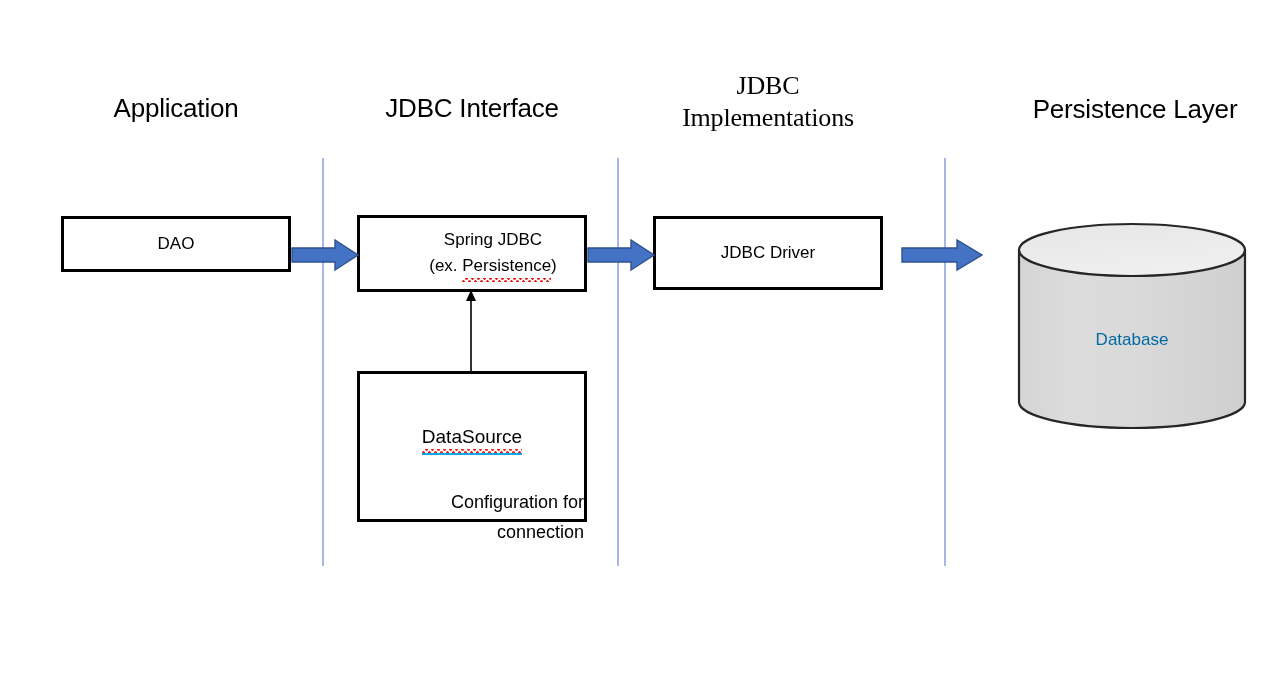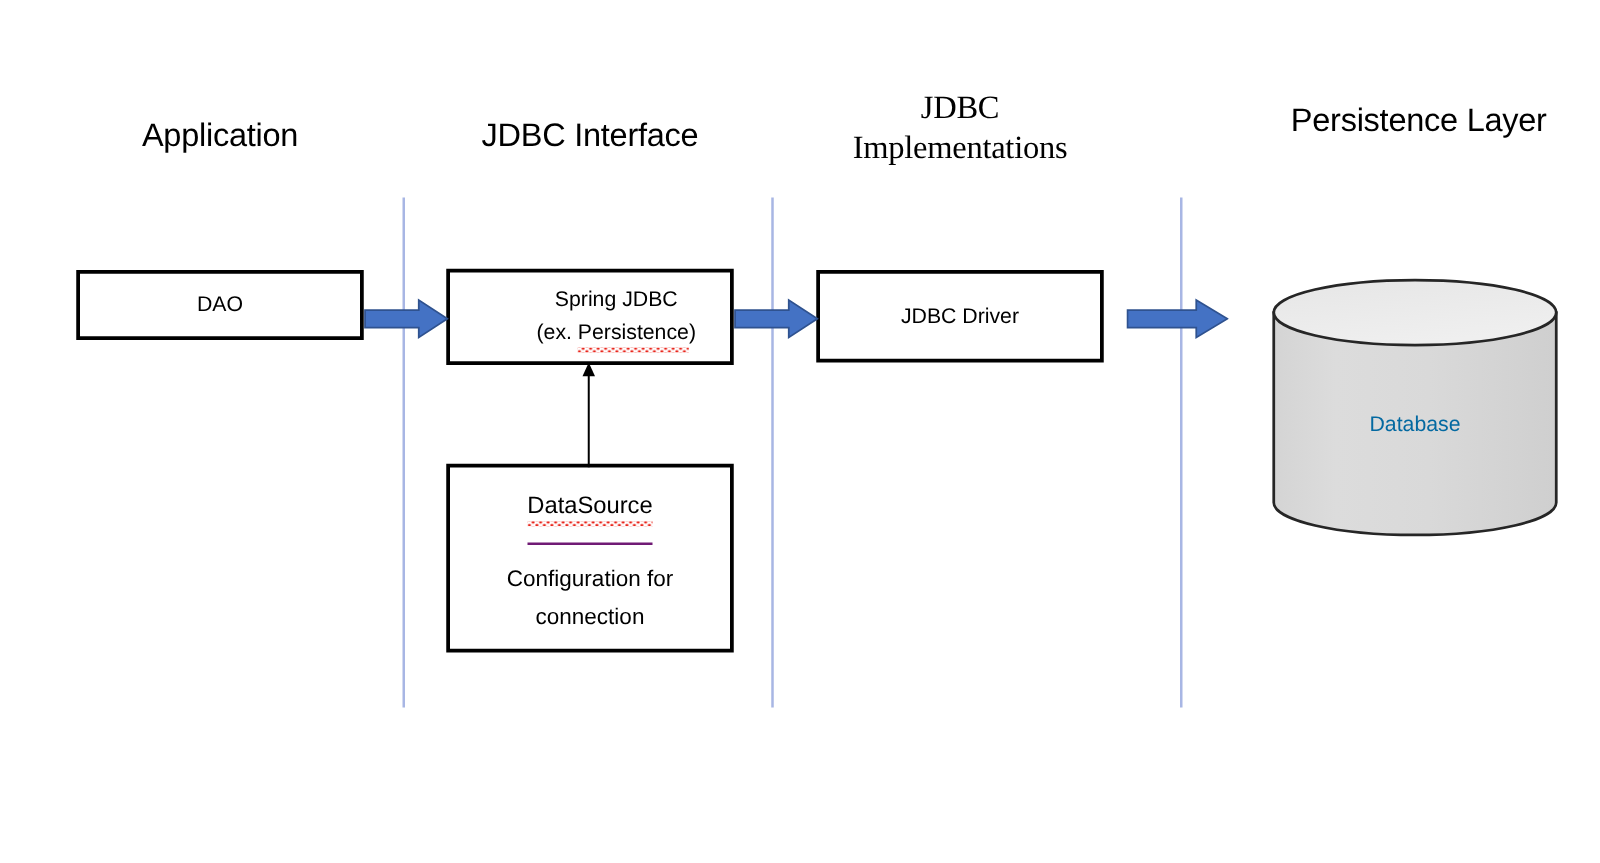--- a/index.html
+++ b/index.html
@@ -28,21 +28,21 @@
     text-align: center;
     font-size: 26px;
     line-height: 32px;
     color: #000000;
     white-space: pre-line;
     letter-spacing: -0.2px;
   }
   #header-application  { left: 56px;  top: 92px;  width: 240px; }
   #header-jdbc-interface { left: 352px; top: 92px;  width: 240px; }
   #header-jdbc-implementations { left: 648px; top: 70px;  width: 240px; font-family: Liberation Serif, serif; }
-  #header-persistence-layer { left: 1010px; top: 80px; width: 250px; }
+  #header-persistence-layer { left: 1010px; top: 93px; width: 250px; }
 
   
   .divider {
     position: absolute;
     top: 158px;
     height: 408px;
     width: 2px;
     background: #A8B6E4;
   }
   #divider-1 { left: 322px; }
@@ -94,32 +94,34 @@
     right: 0;
     bottom: -1px;
     height: 4px;
     background-image:
       radial-gradient(circle at 1.5px 3.2px, #e8241a 1.1px, rgba(0,0,0,0) 1.3px),
       radial-gradient(circle at 4.5px 0.8px, #e8241a 1.1px, rgba(0,0,0,0) 1.3px);
     background-size: 6px 4px;
     background-repeat: repeat-x;
   }
   .underline-solid {
-    border-bottom: 2px solid #701a75;
-    padding-bottom: 14px;
+    border-bottom: 2px solid #0ea5e9;
+    padding-bottom: 1px;
+    margin-top: 32px;
   }
 
   #datasource-title {
     font-size: 19px;
     line-height: 26px;
   }
   #datasource-desc {
     font-size: 18px;
     line-height: 30px;
-    margin-top: 12px;
+    margin-top: 32px;
+    text-align: right;
   }
 
   
   .block-arrow { position: absolute; }
   #arrow-1 { left: 291px; top: 238px; width: 68px; height: 34px; }
   #arrow-2 { left: 587px; top: 238px; width: 68px; height: 34px; }
   #arrow-3 { left: 901px; top: 238px; width: 82px; height: 34px; }
 
   
   #connector-datasource-to-spring {

